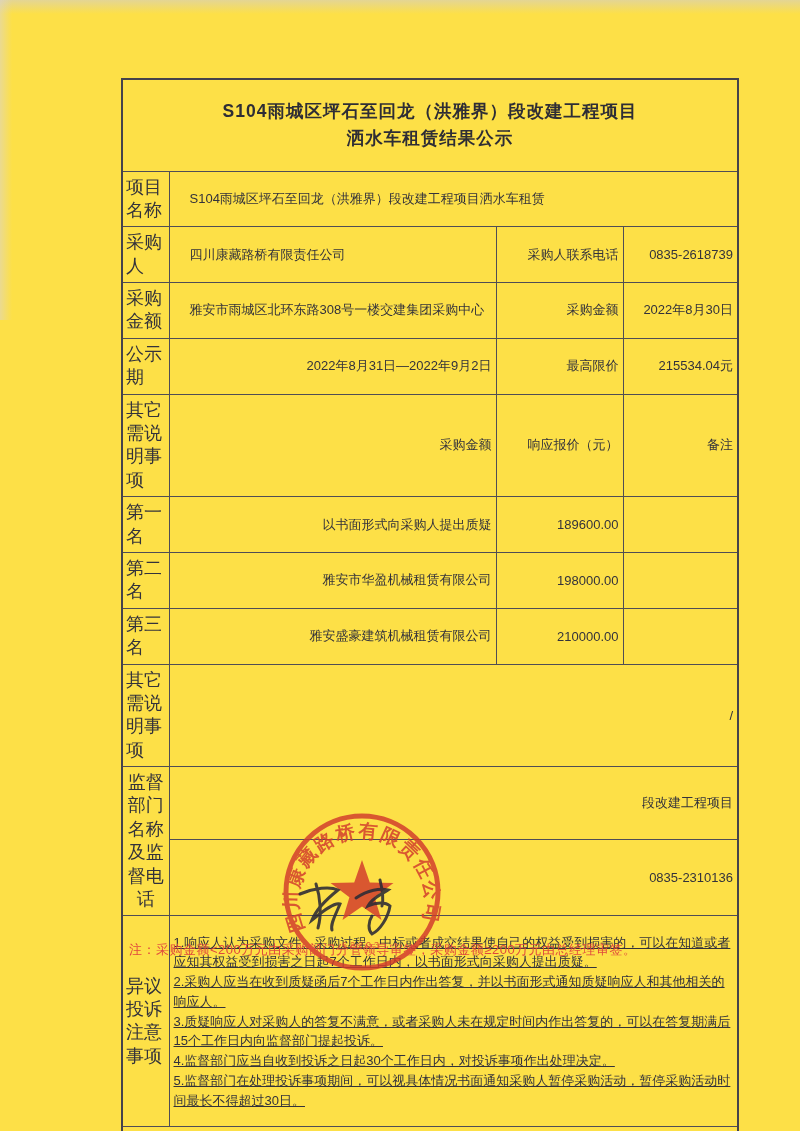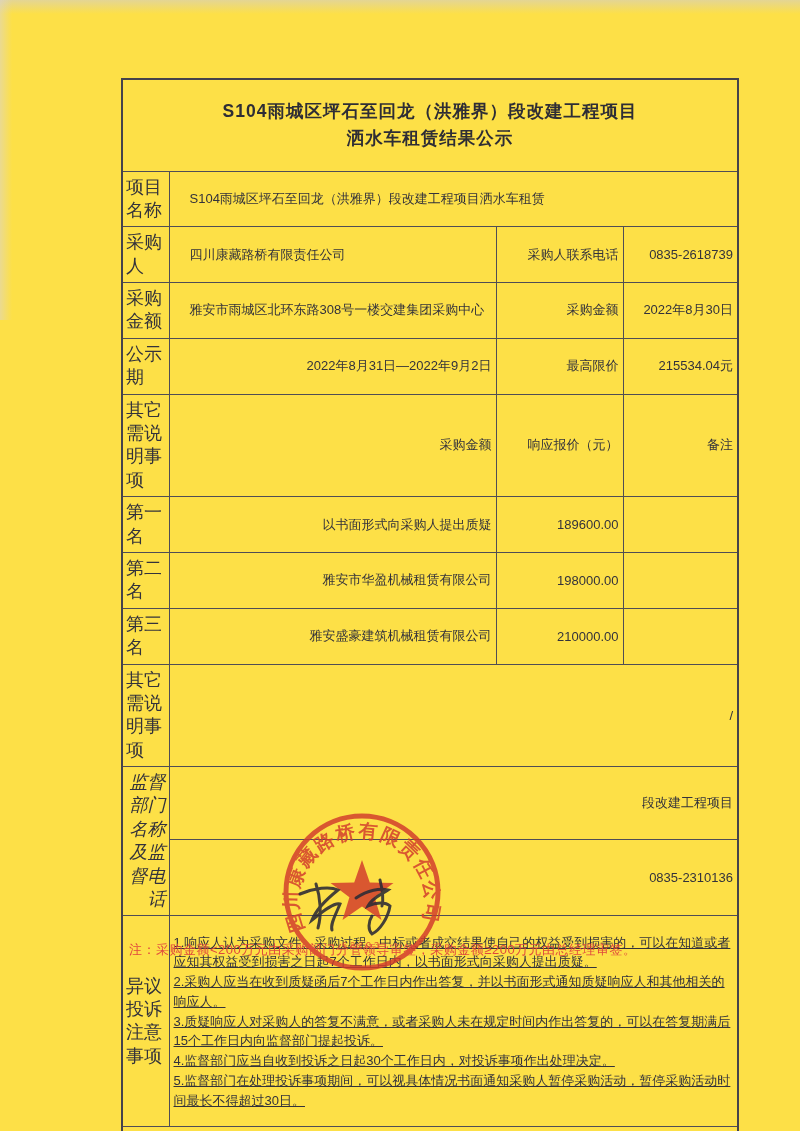--- a/index.html
+++ b/index.html
@@ -137,21 +137,21 @@
         <td class="label-cell">第三名</td>
         <td class="center">雅安盛豪建筑机械租赁有限公司</td>
         <td class="center">210000.00</td>
         <td class="center"></td>
       </tr>
       <tr style="height:53px;">
         <td class="label-cell">其它需说明事项</td>
         <td colspan="3" class="center">/</td>
       </tr>
       <tr style="height:40px;">
-        <td rowspan="2" class="label-cell" style="text-align:right;font-style:italic;">监督部门名称及监督电话</td>
+        <td rowspan="2" class="label-cell" style="text-align:center;">监督部门名称及监督电话</td>
         <td colspan="3" class="center">段改建工程项目</td>
       </tr>
       <tr style="height:42px;">
         <td colspan="3" class="center">0835-2310136</td>
       </tr>
       <tr style="height:211px;">
         <td class="label-cell">异议投诉注意事项</td>
         <td colspan="3" class="objection-text">
           <div>1.响应人认为采购文件、采购过程、中标或者成交结果使自己的权益受到损害的，可以在知道或者应知其权益受到损害之日起7个工作日内，以书面形式向采购人提出质疑。</div>
           <div>2.采购人应当在收到质疑函后7个工作日内作出答复，并以书面形式通知质疑响应人和其他相关的响应人。</div>

